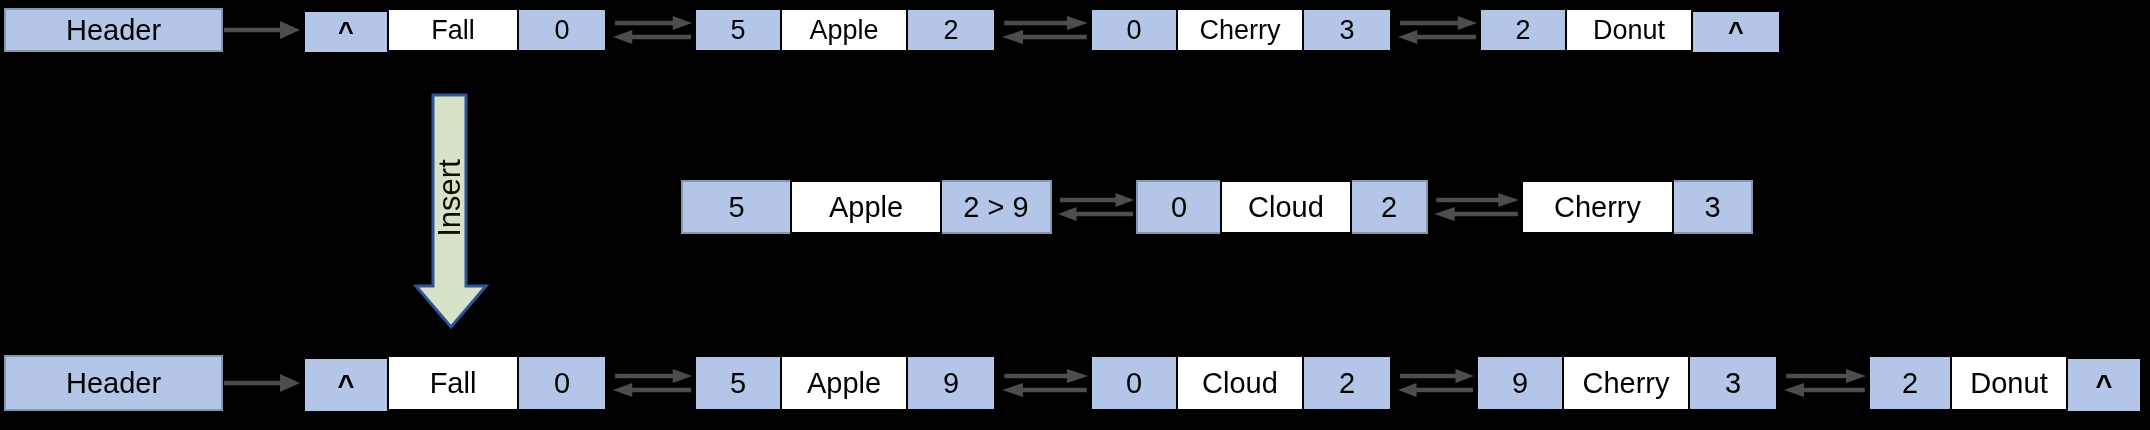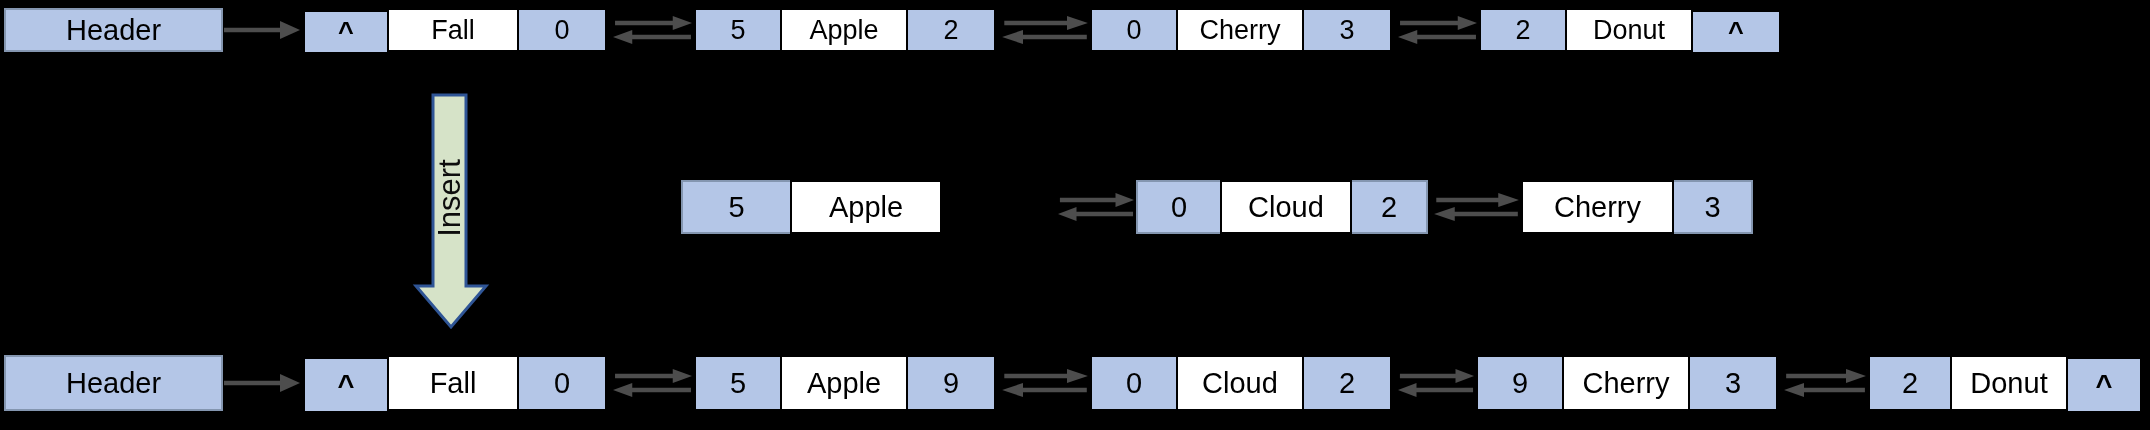--- a/index.html
+++ b/index.html
@@ -95,20 +95,21 @@
 
   <svg class="link" style="left:413px;top:93px" width="76" height="238" viewBox="0 0 76 238">
     <polygon points="20,2 53,2 53,193 73,193 38,234 3,193 20,193" fill="#d6e3c8" stroke="#2f5596" stroke-width="3"></polygon>
   </svg>
   <div class="insert-label">Insert</div>
 
   <div>
     <div class="node r2" style="left:681px;top:180px">
       <div class="cell ptr" style="width:111px">5</div>
       <div class="cell val" style="width:152px">Apple</div>
+      <div class="cell ptr" style="width:112px">2 &gt; 9</div>
     </div>
     <svg class="link" style="left:1057px;top:192px" width="78" height="30" viewBox="0 0 80 30" preserveAspectRatio="none">
         <use href="#dbl"></use>
       </svg>
 
     <div class="node r2" style="left:1136px;top:180px">
       <div class="cell ptr" style="width:86px">0</div>
       <div class="cell val" style="width:132px">Cloud</div>
       <div class="cell ptr" style="width:78px">2</div>
     </div>

